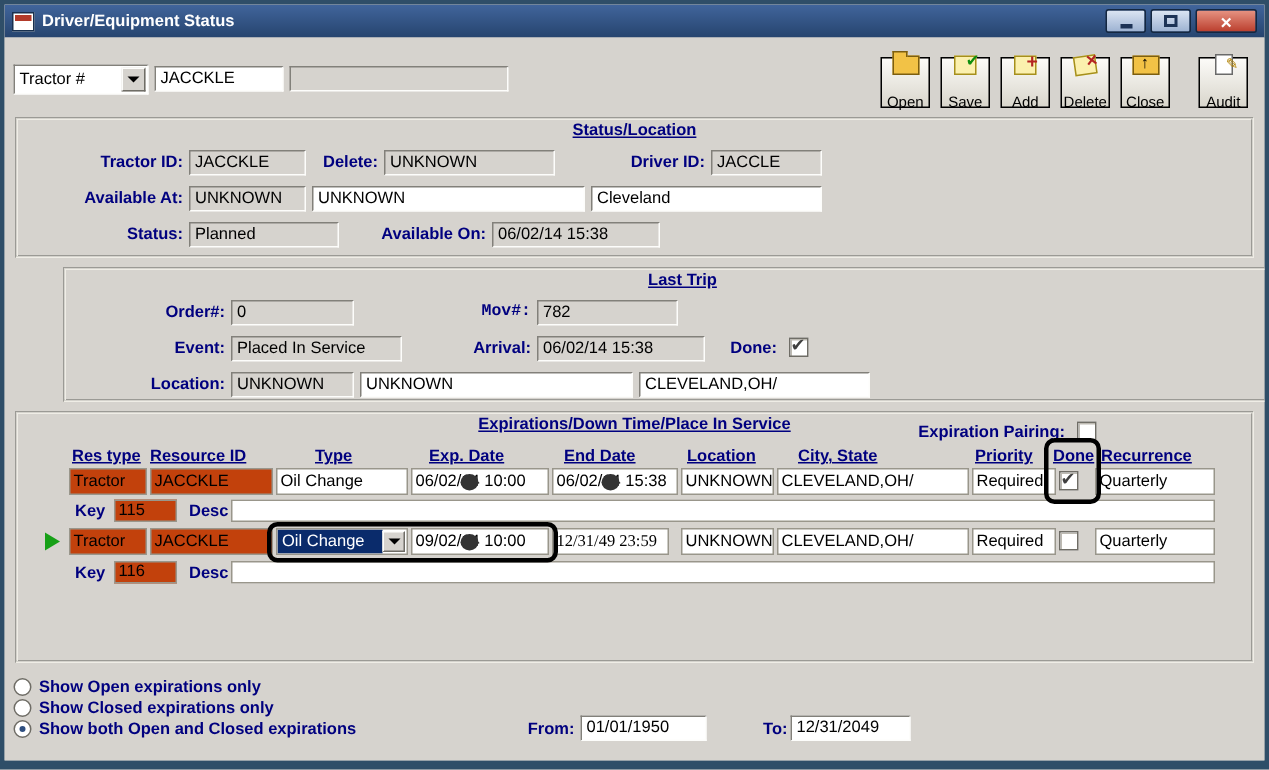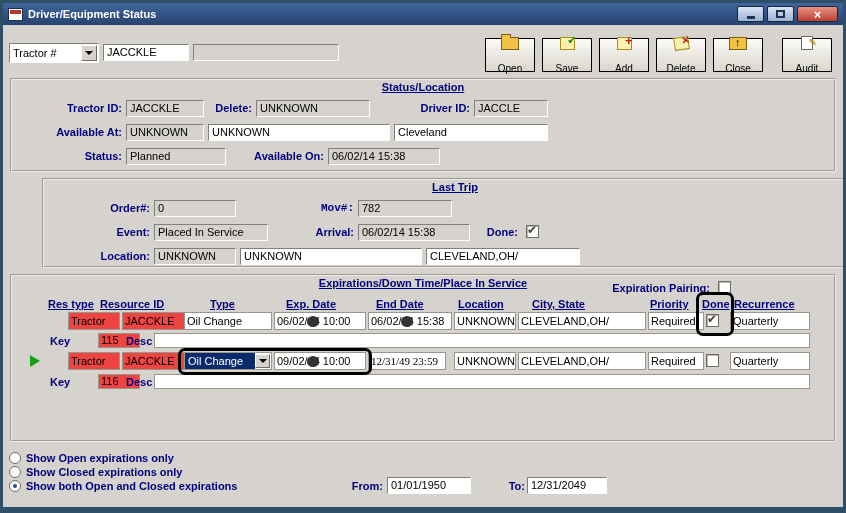--- a/index.html
+++ b/index.html
@@ -19,21 +19,21 @@
   .wbtn.close{width:41px;background:linear-gradient(#e69382,#bb3f2e);color:#fff;font-weight:bold;font-size:13px;line-height:1;}
   .client{position:absolute;top:22px;left:0;width:840px;height:482px;background:#d6d3ce;}
 
   .lbl{position:absolute;color:#00007f;font-weight:bold;white-space:nowrap;text-align:right;}
   .lbl.l{text-align:left;}
   .fld{position:absolute;height:17px;line-height:15px;padding:0 3px;background:#d6d3ce;overflow:hidden;white-space:nowrap;
     border-top:1px solid #82807a;border-left:1px solid #82807a;border-bottom:1px solid #fdfdfb;border-right:1px solid #fdfdfb;}
   .fld.w{background:#fff;}
   .cel{position:absolute;height:18px;line-height:16px;padding:0 2px;background:#fff;border:1px solid #99968b;
     overflow:hidden;white-space:nowrap;}
-  .cel.flat{background:#ef4444;margin-left:22px;}
+  .cel.flat{background:#c2410c;}
   .cel.key{height:15px;line-height:13px;}
   .gbox{position:absolute;left:7px;width:826px;border:2px groove #efede6;}
   .gtitle{position:absolute;top:1px;left:0;right:0;text-align:center;}
   .gtitle span{color:#00007f;font-weight:bold;text-decoration:underline;}
   .ch{position:absolute;color:#00007f;font-weight:bold;text-decoration:underline;white-space:nowrap;}
 
   .cb{position:absolute;width:13px;height:13px;background:#fff;border:1px solid #6f6d66;box-shadow:inset 1px 1px 0 #bdbab2;}
   .cb.checked::after{content:"\2714";position:absolute;top:-3px;left:0;font-size:12px;color:#3f3f3f;}
   .radiorow{position:absolute;display:flex;align-items:center;gap:5px;}
   .radio{width:12px;height:12px;border-radius:50%;background:#fff;border:1px solid #6f6d66;position:relative;flex:none;}
@@ -43,21 +43,21 @@
   .combo{position:absolute;height:20px;background:#fff;display:flex;align-items:center;
     border-top:1px solid #82807a;border-left:1px solid #82807a;border-bottom:1px solid #fdfdfb;border-right:1px solid #fdfdfb;}
   .combo-txt{flex:1;padding:0 3px;overflow:hidden;white-space:nowrap;}
   .combo-btn{width:16px;height:16px;margin-right:1px;background:#d6d3ce;flex:none;display:flex;align-items:center;justify-content:center;
     border-top:1px solid #fdfdfb;border-left:1px solid #fdfdfb;border-bottom:1px solid #6f6d66;border-right:1px solid #6f6d66;}
   .tri{width:0;height:0;border-left:4px solid transparent;border-right:4px solid transparent;border-top:4px solid #000;}
   .cel.combo2{display:flex;align-items:center;padding:0;}
   .sel{flex:1;height:100%;background:#0a2b6b;color:#fff;padding:0 3px;line-height:16px;overflow:hidden;white-space:nowrap;}
 
   .tbar{position:absolute;top:13px;right:11px;display:flex;gap:7px;}
-  .tbtn{width:50px;height:34px;border:1px solid #000;background:linear-gradient(#fcfbf8,#d9d6cc);
+  .tbtn{width:33px;height:34px;border:1px solid #000;background:linear-gradient(#fcfbf8,#d9d6cc);
     display:flex;flex-direction:column;align-items:center;justify-content:center;gap:13px;}
   .tbtn.audit{margin-left:12px;}
   .tlbl{font-size:10px;}
   .ticon{position:relative;width:18px;height:13px;flex:none;}
   .icon-open{background:#f2c246;border:1px solid #7c5e10;}
   .icon-open::before{content:"";position:absolute;left:-1px;top:-4px;width:8px;height:3px;background:#f2c246;border:1px solid #7c5e10;border-bottom:none;}
   .icon-save{width:15px;background:#fbf0ae;border:1px solid #a58f1c;}
   .icon-save::after{content:"\2714";position:absolute;right:-3px;top:-4px;font-size:11px;color:#0f8f0f;}
   .icon-add{width:15px;background:#fbf0ae;border:1px solid #a58f1c;}
   .icon-add::after{content:"+";position:absolute;right:-2px;top:-5px;font-size:13px;font-weight:bold;color:#b42222;}

